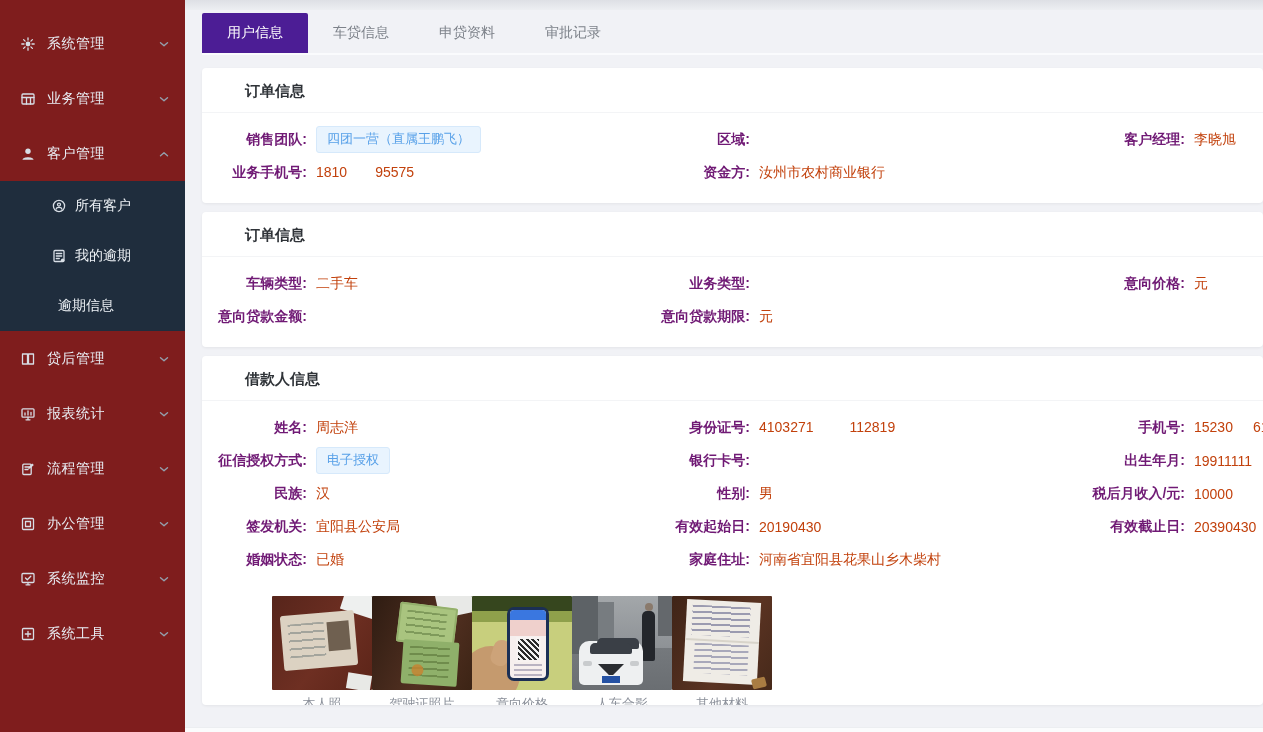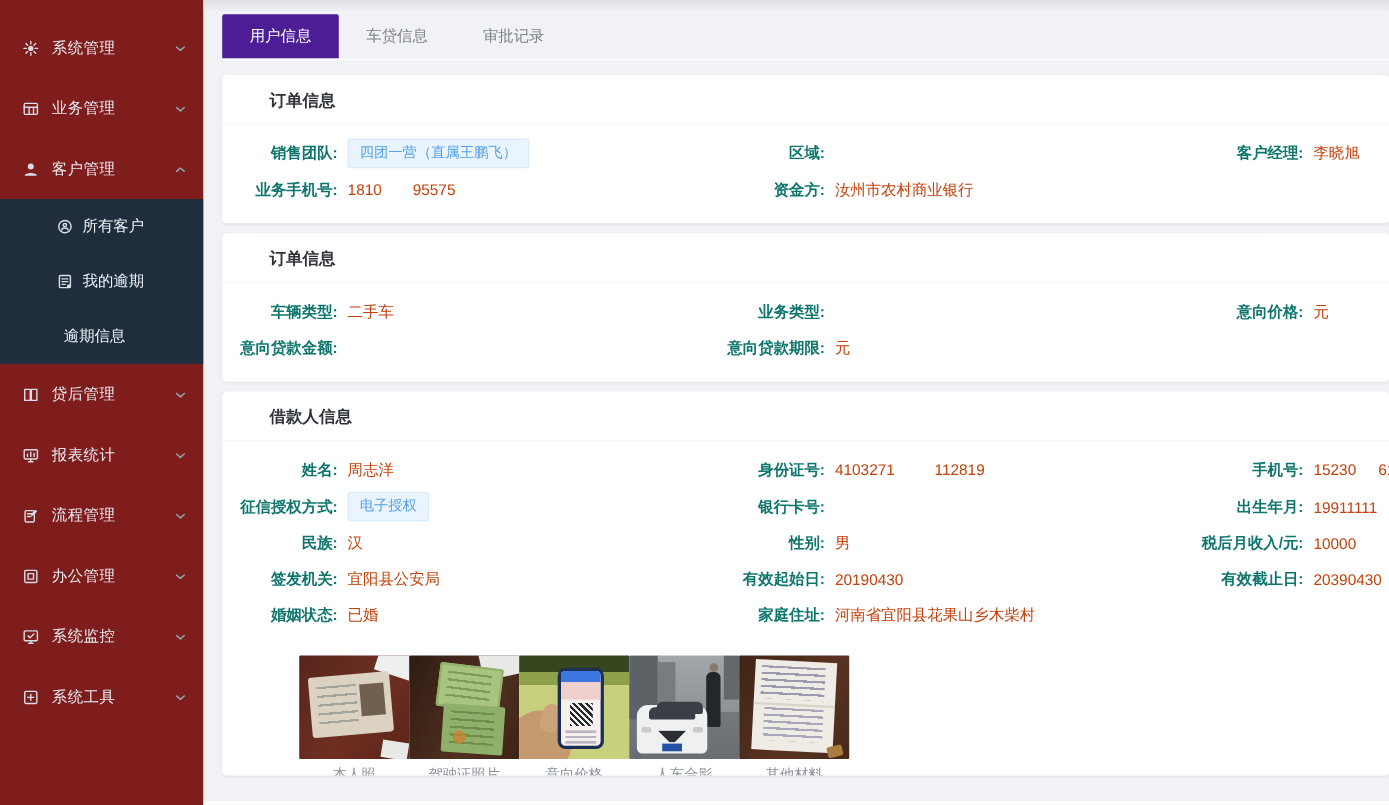--- a/index.html
+++ b/index.html
@@ -28,21 +28,21 @@
   .tabbar { margin:3px 0 0 17px; height:40px; display:flex; align-items:stretch; }
   .tab { display:flex; align-items:center; padding:0 25px; font-size:14px; color:#7d828a; cursor:pointer; }
   .tab.active { background:#4c1d95; color:#fff; border-radius:2px 2px 0 0; }
   .tab-underline { height:2px; margin-left:17px; background:#fafbfd; }
 
   .content { position:absolute; left:17px; right:0; top:56px; bottom:0; }
   .card { background:#fff; border-radius:4px; box-shadow:0 1px 3px rgba(0,0,0,.06); margin-bottom:9px; }
   .card-title { padding:14px 20px 11px 43px; font-weight:bold; font-size:15px; color:#2f3338; border-bottom:1px solid #f3f4f6; }
   .fields { padding:10px 0 14px 0; display:grid; grid-template-columns:448px 380px 1fr; }
   .field { display:flex; align-items:center; height:33px; font-size:14px; overflow:hidden; }
-  .f-label { font-weight:bold; color:#0f766e; text-align:right; flex:none; white-space:nowrap; }
+  .f-label { font-weight:bold; color:#701a75; text-align:right; flex:none; white-space:nowrap; }
   .c1 .f-label { width:105px; }
   .c2 .f-label { width:100px; }
   .c3 .f-label { width:155px; }
   .f-value { margin-left:9px; color:#c2410c; white-space:nowrap; }
   .redact { display:inline-block; vertical-align:middle; height:15px; background:#fff; border-radius:2px; }
   .tag { display:inline-block; margin-left:9px; padding:3px 10px 4px; font-size:13px; color:#57a0e8; background:#e9f4fe; border:1px solid #d6e9fb; border-radius:3px; white-space:nowrap; }
 
   
   .photos { display:flex; margin:20px 0 0 70px; }
   .thumb { width:100px; }
@@ -261,20 +261,21 @@
 
     </nav>
   </aside>
 
   <main class="main">
     <div class="topstrip"></div>
 
     <div class="tabbar">
       <div class="tab active">用户信息</div>
       <div class="tab">车贷信息</div>
+      <div class="tab">申贷资料</div>
       <div class="tab">审批记录</div>
     </div>
     <div class="tab-underline"></div>
 
     <div class="content">
 
       <section class="card" style="margin-top:12px;">
         <h3 class="card-title">订单信息</h3>
         <div class="fields">
           <div class="field c1">

